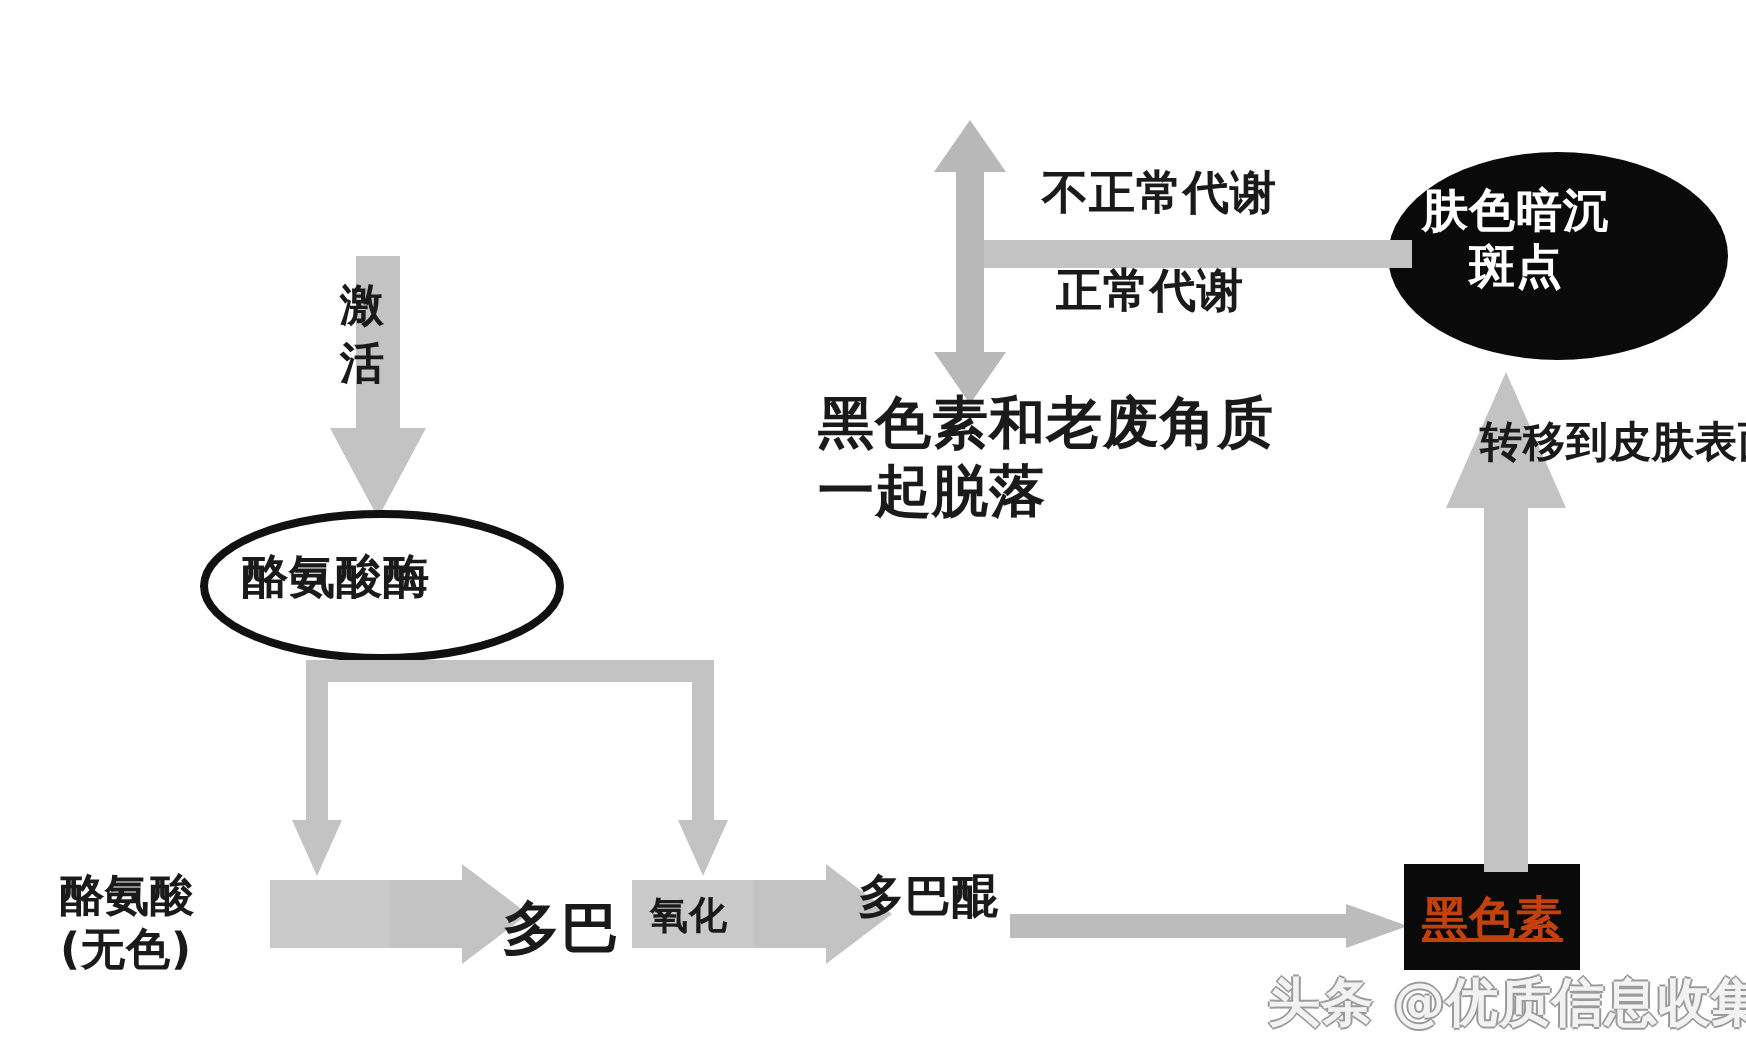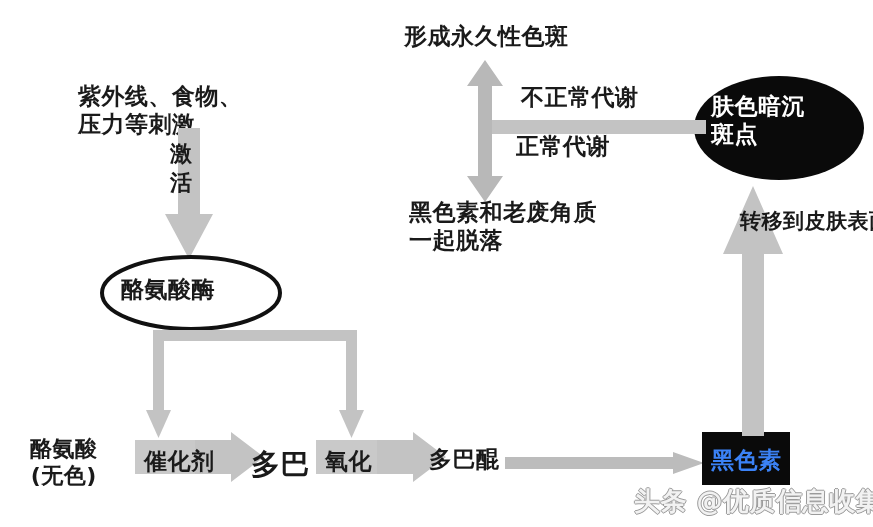--- a/index.html
+++ b/index.html
@@ -25,32 +25,32 @@
   }
   .shape { position: absolute; }
   svg { display: block; overflow: visible; }
 
   
   #stimuli-label   { left: 78px;  top: 82px;  font-size: 23px; }
   #activate-label  { left: 170px; top: 139px; font-size: 22px; line-height: 1.32; }
   #tyrosinase-label{ left: 121px; top: 275px; font-size: 23px; }
   #permanent-label { left: 404px; top: 22px;  font-size: 23px; }
   #abnormal-label  { left: 521px; top: 83px;  font-size: 23px; text-align: center; }
-  #normal-label    { left: 516px; top: 132px; font-size: 23px; }
-  #shed-label      { left: 409px; top: 198px; font-size: 23px; }
-  #dullskin-label  { left: 711px; top: 92px;  font-size: 23px; color:#ffffff; }
+  #normal-label    { left: 528px; top: 132px; font-size: 23px; }
+  #shed-label      { left: 409px; top: 198px; font-size: 28px; font-family: Liberation Mono, monospace; }
+  #dullskin-label  { left: 711px; top: 92px;  font-size: 23px; color:#ffffff; text-align:center; }
   #transfer-label  { left: 740px; top: 210px; font-size: 21px; line-height: 1.12; width: 24px; }
-  #tyrosine-label  { left: 30px;  top: 436px; font-size: 22px; text-align: center; }
+  #tyrosine-label  { left: 30px;  top: 436px; font-size: 22px; }
   #catalyst-label  { left: 144px; top: 447px; font-size: 23px; }
   #dopa-label      { left: 251px; top: 447px; font-size: 29px; }
-  #oxidation1-label{ left: 325px; top: 447px; font-size: 23px; }
-  #dopaquinone-label{left: 429px; top: 447px; font-size: 23px; font-family: Liberation Mono, monospace; }
+  #oxidation1-label{ left: 325px; top: 447px; font-size: 19px; }
+  #dopaquinone-label{left: 429px; top: 435px; font-size: 23px; }
   #oxipoly-label   { left: 512px; top: 420px; font-size: 23px; }
   #combine-label   { left: 512px; top: 468px; font-size: 23px; }
-  #melanin-label   { left: 711px; top: 446px; font-size: 23px; color:#3b82f6; }
+  #melanin-label   { left: 711px; top: 446px; font-size: 23px; color:#c2410c;text-decoration:underline; }
 
   
   #activate-arrow   { left: 164px; top: 128px; }
   #tyrosinase-ellipse{left: 99px;  top: 253px; }
   #fork-connector   { left: 145px; top: 330px; }
   #catalyst-bar     { left: 135px; top: 440px; }
   #catalyst-arrow   { left: 195px; top: 432px; }
   #oxidation1-bar   { left: 316px; top: 440px; }
   #oxidation1-arrow { left: 377px; top: 432px; }
   #vertical-bidir-arrow { left: 466px; top: 60px; }
@@ -74,22 +74,20 @@
        0 1px 0 #9a9a9a,  0 -1px 0 #9a9a9a;
     letter-spacing: 0.5px;
     pointer-events: none;
   }
 </style>
 </head>
 <body>
 
 <div id="canvas">
 
-  <div class="txt" id="stimuli-label">紫外线、食物、
-压力等刺激</div>
 
   <div class="shape" id="activate-arrow">
     <svg width="50" height="132" viewBox="0 0 50 132" aria-hidden="true">
       <path d="M14,0 L36,0 L36,86 L49,86 L25,131 L1,86 L14,86 Z" fill="#c3c3c3"></path>
     </svg>
   </div>
   <div class="txt" id="activate-label">激
 活</div>
 
   <div class="shape" id="tyrosinase-ellipse">
@@ -118,21 +116,20 @@
   <div class="shape" id="catalyst-bar">
     <svg width="80" height="34" viewBox="0 0 80 34" aria-hidden="true">
       <rect x="0" y="0" width="80" height="34" fill="#c9c9c9"></rect>
     </svg>
   </div>
   <div class="shape" id="catalyst-arrow">
     <svg width="70" height="50" viewBox="0 0 70 50" aria-hidden="true">
       <path d="M0,8 L36,8 L36,0 L69,25 L36,50 L36,42 L0,42 Z" fill="#c3c3c3"></path>
     </svg>
   </div>
-  <div class="txt" id="catalyst-label">催化剂</div>
 
   <div class="txt" id="dopa-label">多巴</div>
 
   <div class="shape" id="oxidation1-bar">
     <svg width="80" height="34" viewBox="0 0 80 34" aria-hidden="true">
       <rect x="0" y="0" width="80" height="34" fill="#c9c9c9"></rect>
     </svg>
   </div>
   <div class="shape" id="oxidation1-arrow">
     <svg width="70" height="50" viewBox="0 0 70 50" aria-hidden="true">
@@ -175,21 +172,20 @@
     <svg width="222" height="14" viewBox="0 0 222 14" aria-hidden="true">
       <rect x="0" y="0" width="222" height="14" fill="#c3c3c3"></rect>
     </svg>
   </div>
   <div class="shape" id="vertical-bidir-arrow">
     <svg width="38" height="142" viewBox="0 0 38 142" aria-hidden="true">
       <path d="M19,0 L37,26 L26,26 L26,116 L37,116 L19,142 L1,116 L12,116 L12,26 L1,26 Z" fill="#b8b8b8"></path>
     </svg>
   </div>
 
-  <div class="txt" id="permanent-label">形成永久性色斑</div>
   <div class="txt" id="abnormal-label">不正常代谢</div>
   <div class="txt" id="normal-label">正常代谢</div>
   <div class="txt" id="shed-label">黑色素和老废角质
 一起脱落</div>
 
   <div id="watermark">头条 @优质信息收集站</div>
 
 </div>
 
 </body></html>

